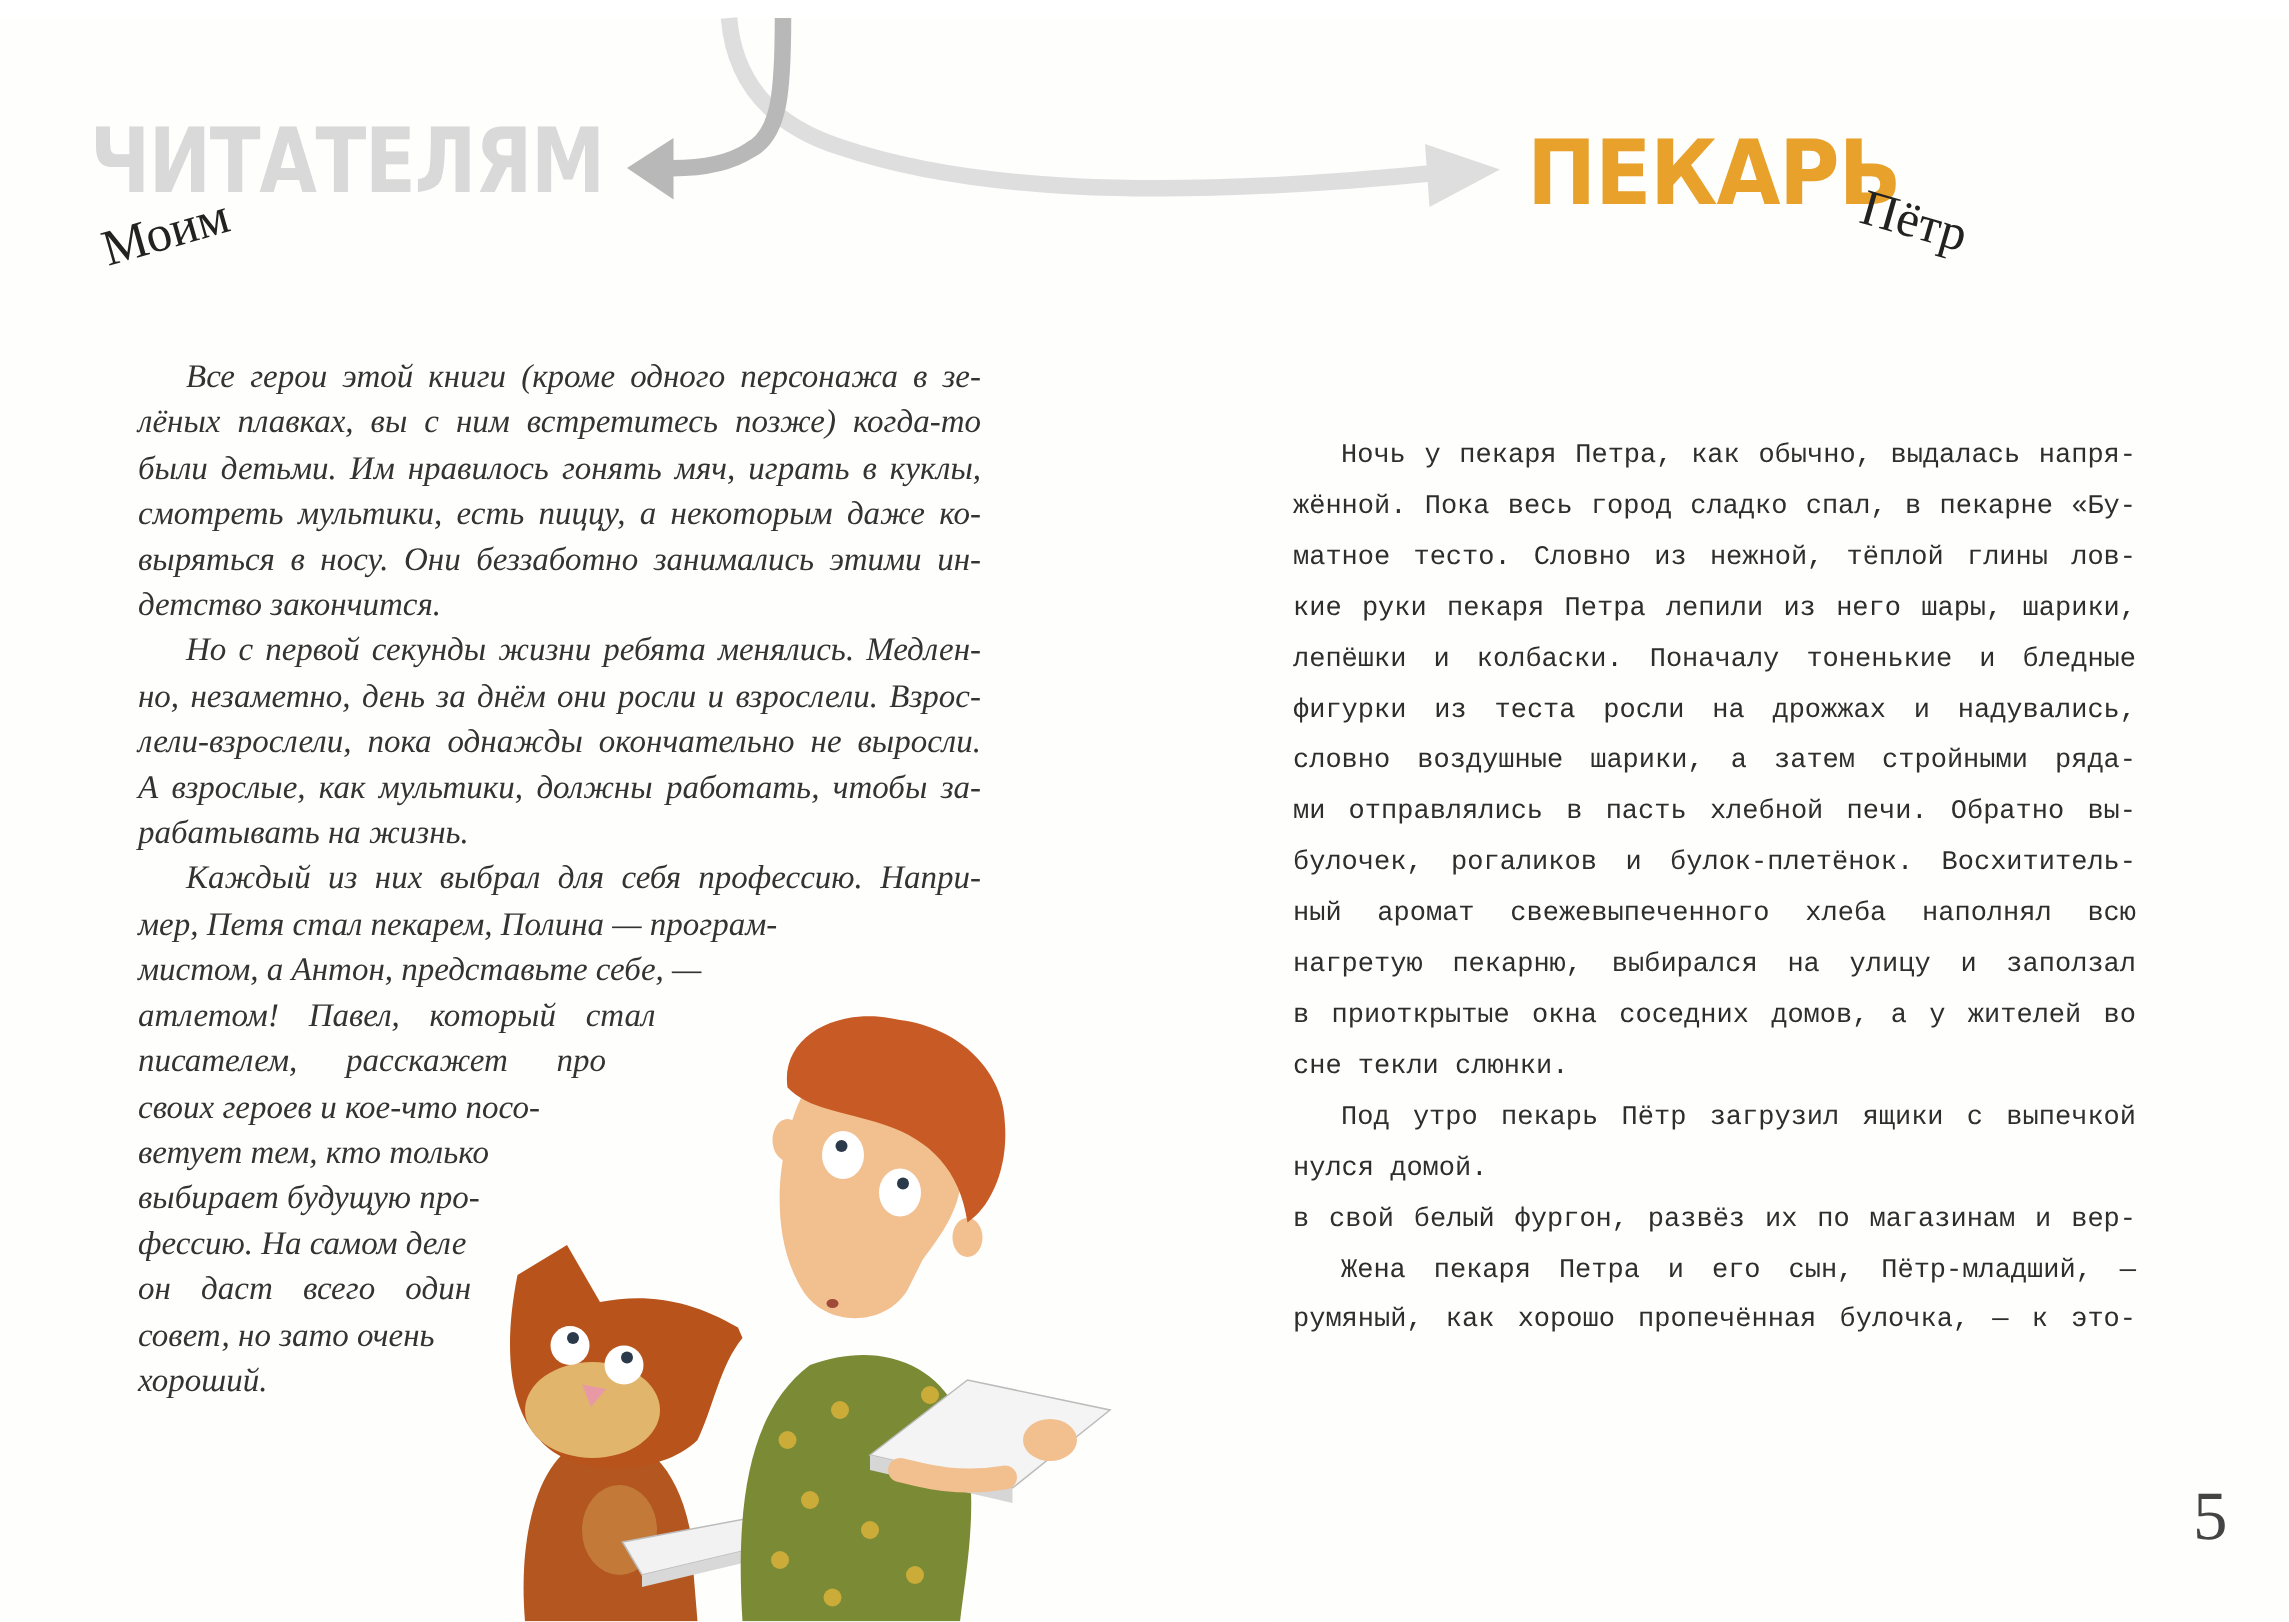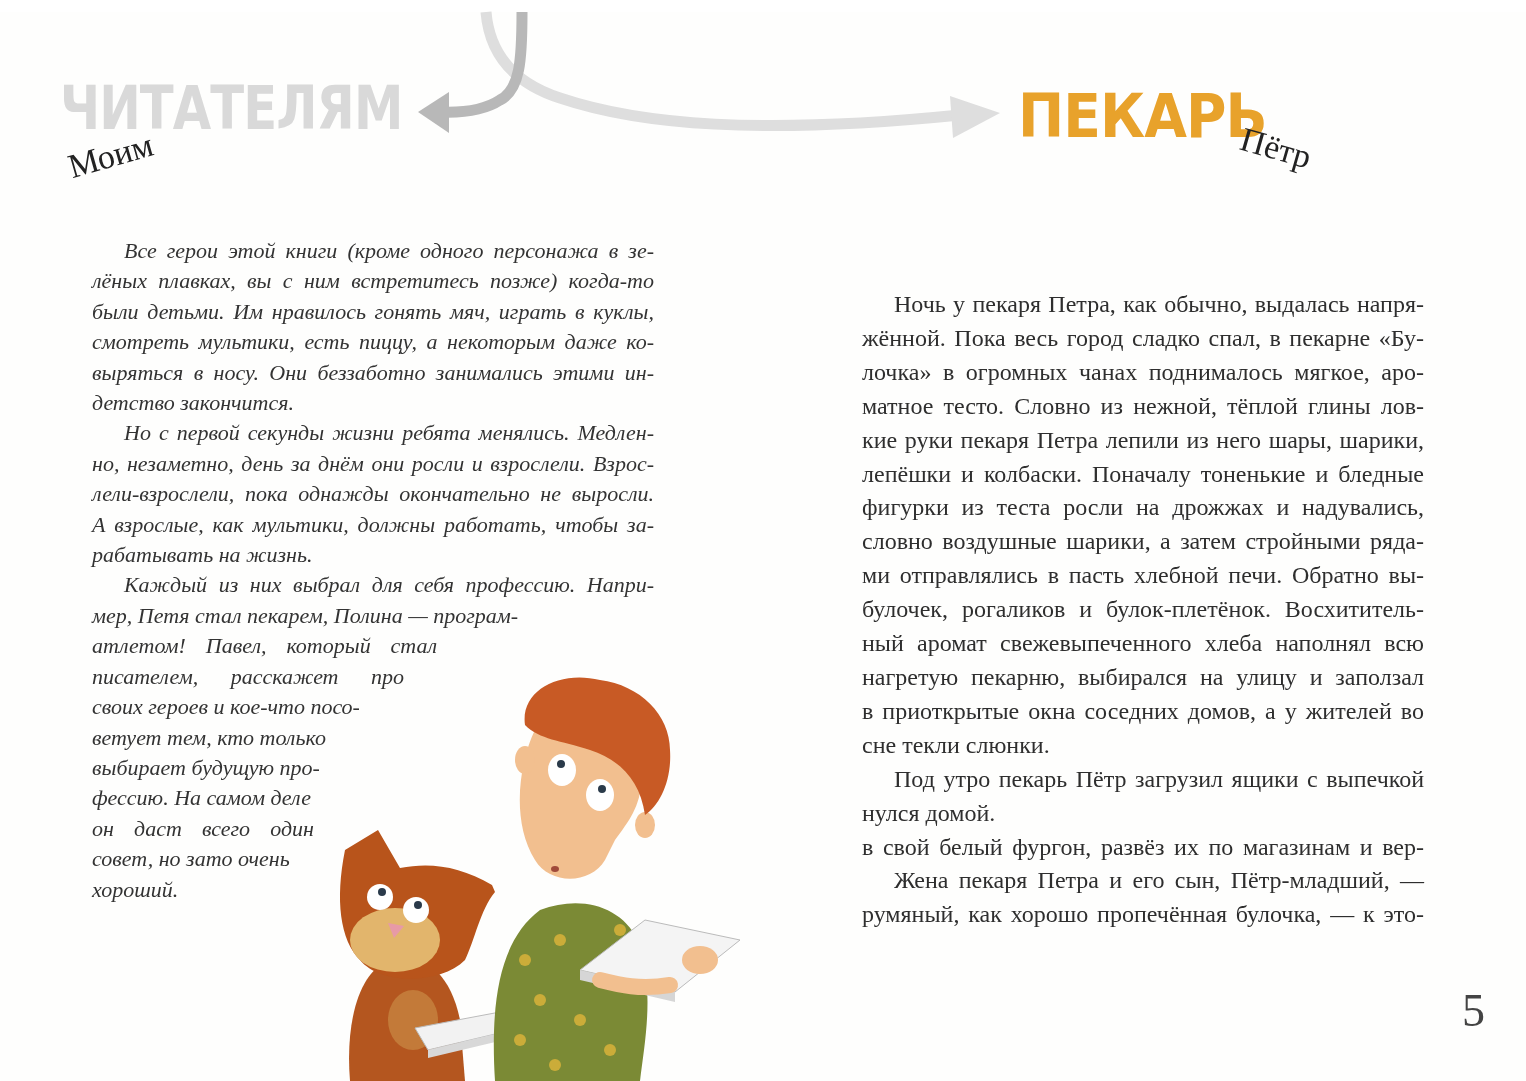--- a/index.html
+++ b/index.html
@@ -103,22 +103,22 @@
     .left-col .line.last {
       text-align-last: left;
     }
     .left-col .indent { padding-left: 32px; }
     
     .right-col {
       position: absolute;
       left: 862px;
       top: 288px;
       width: 562px;
-      font-family: Liberation Serif, serif;
-      font-size: 24px;
+      font-family: Liberation Mono, monospace;
+      font-size: 18px;
       line-height: 33.9px;
       color: #2e2e2e;
     }
     .right-col .line {
       display: block;
       white-space: nowrap;
       text-align: justify;
       text-align-last: justify;
     }
     .right-col .line.last { text-align-last: left; }
@@ -173,20 +173,21 @@
     <span class="line">смотреть мультики, есть пиццу, а некоторым даже ко-</span>
     <span class="line">выряться в носу. Они беззаботно занимались этими ин-</span>
     <span class="line last">детство закончится.</span>
     <span class="line indent">Но с первой секунды жизни ребята менялись. Медлен-</span>
     <span class="line">но, незаметно, день за днём они росли и взрослели. Взрос-</span>
     <span class="line">лели-взрослели, пока однажды окончательно не выросли.</span>
     <span class="line">А взрослые, как мультики, должны работать, чтобы за-</span>
     <span class="line last">рабатывать на жизнь.</span>
     <span class="line indent">Каждый из них выбрал для себя профессию. Напри-</span>
     <span class="line last" style="width:452px">мер, Петя стал пекарем, Полина — програм-</span>
+    <span class="line last" style="width:385px">мистом, а Антон, представьте себе, —</span>
     <span class="line" style="width:345px">атлетом! Павел, который стал</span>
     <span class="line" style="width:312px">писателем, расскажет про</span>
     <span class="line last" style="width:295px">своих героев и кое-что посо-</span>
     <span class="line last" style="width:260px">ветует тем, кто только</span>
     <span class="line last" style="width:245px">выбирает будущую про-</span>
     <span class="line last" style="width:230px">фессию. На самом деле</span>
     <span class="line" style="width:222px">он даст всего один</span>
     <span class="line last" style="width:210px">совет, но зато очень</span>
     <span class="line last">хороший.</span>
   </div>
@@ -240,21 +241,20 @@
       <path d="M280 330 L 375 352 L 375 362 L 280 340 Z" fill="#d6d6d6"></path>
 
       <path d="M300 340 C 320 345, 340 350, 370 345" stroke="#f2bf8f" stroke-width="16" fill="none" stroke-linecap="round"></path>
       <ellipse cx="400" cy="320" rx="18" ry="14" fill="#f2bf8f"></ellipse>
     </g>
   </svg>
 
   <div class="right-col">
     <span class="line indent">Ночь у пекаря Петра, как обычно, выдалась напря-</span>
     <span class="line">жённой. Пока весь город сладко спал, в пекарне «Бу-</span>
-    <span class="line">лочка» в огромных чанах поднималось мягкое, аро-</span>
     <span class="line">матное тесто. Словно из нежной, тёплой глины лов-</span>
     <span class="line">кие руки пекаря Петра лепили из него шары, шарики,</span>
     <span class="line">лепёшки и колбаски. Поначалу тоненькие и бледные</span>
     <span class="line">фигурки из теста росли на дрожжах и надувались,</span>
     <span class="line">словно воздушные шарики, а затем стройными ряда-</span>
     <span class="line">ми отправлялись в пасть хлебной печи. Обратно вы-</span>
     <span class="line">булочек, рогаликов и булок-плетёнок. Восхититель-</span>
     <span class="line">ный аромат свежевыпеченного хлеба наполнял всю</span>
     <span class="line">нагретую пекарню, выбирался на улицу и заползал</span>
     <span class="line">в приоткрытые окна соседних домов, а у жителей во</span>

